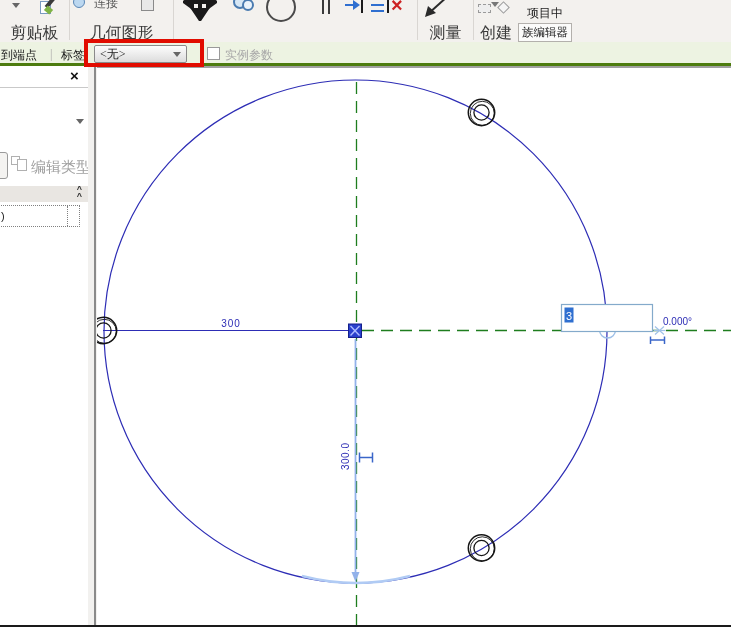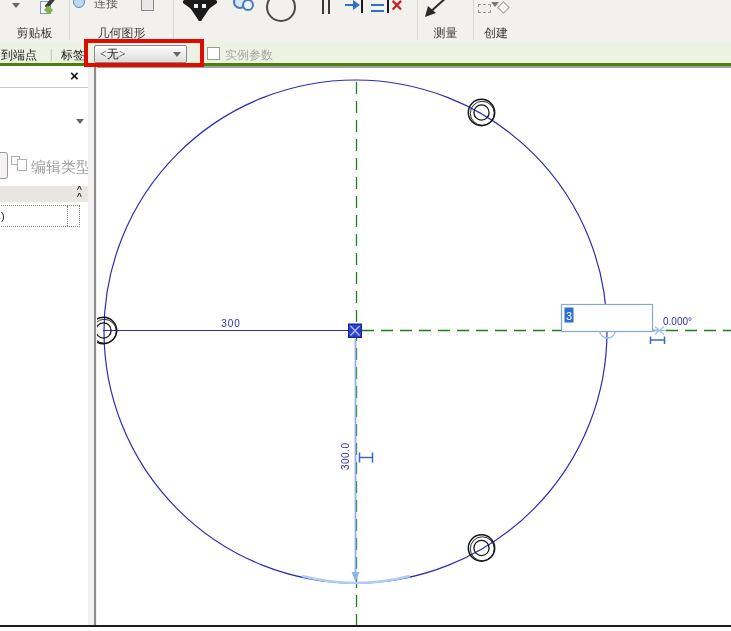--- a/index.html
+++ b/index.html
@@ -3,21 +3,21 @@
 <meta charset="utf-8">
 <style>
   * { margin:0; padding:0; box-sizing:border-box; }
   html,body { width:731px; height:631px; }
   body { position:relative; font-family:"Liberation Sans","DejaVu Sans",sans-serif; background:#fff; overflow:hidden; }
   .abs { position:absolute; }
 
   
   #ribbon { left:0; top:0; width:731px; height:42px; background:#f3f1ee; overflow:hidden;padding-left:16px; }
   .rib-sep { top:0; width:1px; height:40px; background:#d9d6d2; }
-  .rib-label { top:26px; height:14px; font-size:12px; color:#3a3a3a; text-align:center; line-height:14px; white-space:nowrap; }
+  .rib-label { top:26px; height:14px; font-size:16px; color:#3a3a3a; text-align:center; line-height:14px; white-space:nowrap; }
   .caret { width:0; height:0; border-left:4px solid transparent; border-right:4px solid transparent; border-top:5px solid #666; }
   #proj-tab { left:518px; top:0; width:54px; height:42px; }
   #proj-tab .top-txt { position:absolute; left:0; top:5px; width:54px; text-align:center; font-size:12px; color:#1c1c1c; white-space:nowrap; }
   #fam-tab { position:absolute; left:0; top:23px; width:54px; height:19px; background:#fbfbfa; border:1px solid #b3b0ac; font-size:11.5px; color:#222; text-align:center; line-height:17px; white-space:nowrap; }
 
   
   #optbar { left:0; top:42px; width:731px; height:24px; background:#edf3e2; border-bottom:3px solid #4d7c0f; font-size:12px;font-family:Liberation Serif, serif; }
   #optbar .txt { position:absolute; top:5px; color:#1a1a1a; white-space:nowrap; }
   #opt-dropdown { position:absolute; left:94px; top:3px; width:93px; height:18px; background:linear-gradient(#fdfdfd,#dcdcdc); border:1px solid #8a8a8a; border-radius:2px; font-size:12px; color:#1a1a1a; line-height:16px; padding-left:5px; }
   #opt-dropdown .caret { position:absolute; right:5px; top:6px; }
@@ -105,20 +105,24 @@
   <div class="abs caret" style="left:491px; top:2px; border-top-color:#777"></div>
 
   <div class="abs" style="left:478px; top:4px; width:13px; height:9px; border:1px dashed #9a9a9a; background:#eee"></div>
   <div class="abs" style="left:499px; top:3px; width:9px; height:9px; border:1.5px solid #9a9a9a; background:#f5f5f5; transform:rotate(45deg)"></div>
 
   <div class="abs rib-label" style="left:0; width:69px">剪贴板</div>
   <div class="abs rib-label" style="left:70px; width:103px">几何图形</div>
   <div class="abs rib-label" style="left:418px; width:55px">测量</div>
   <div class="abs rib-label" style="left:474px; width:44px">创建</div>
 
+  <div id="proj-tab" class="abs">
+    <div class="top-txt">项目中</div>
+    <div id="fam-tab">族编辑器</div>
+  </div>
 </div>
 
 <div id="optbar" class="abs">
   <div class="txt" style="left:1px">到端点</div>
   <div class="txt" style="left:50px; color:#aaa">|</div>
   <div class="txt" style="left:61px">标签</div>
   <div id="opt-dropdown">
     <span>&lt;无&gt;</span>
     <span class="caret"></span>
   </div>

